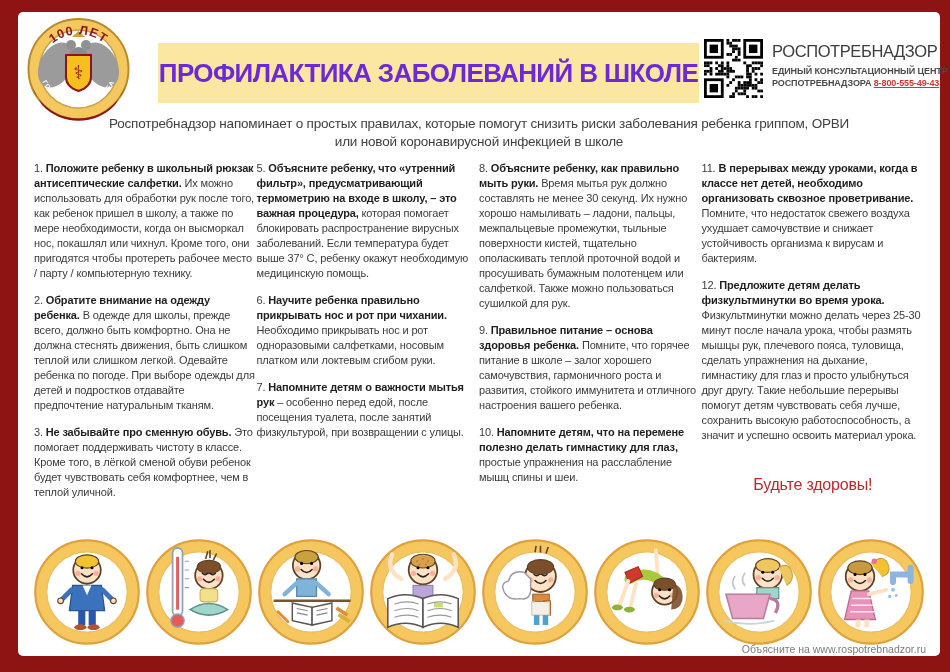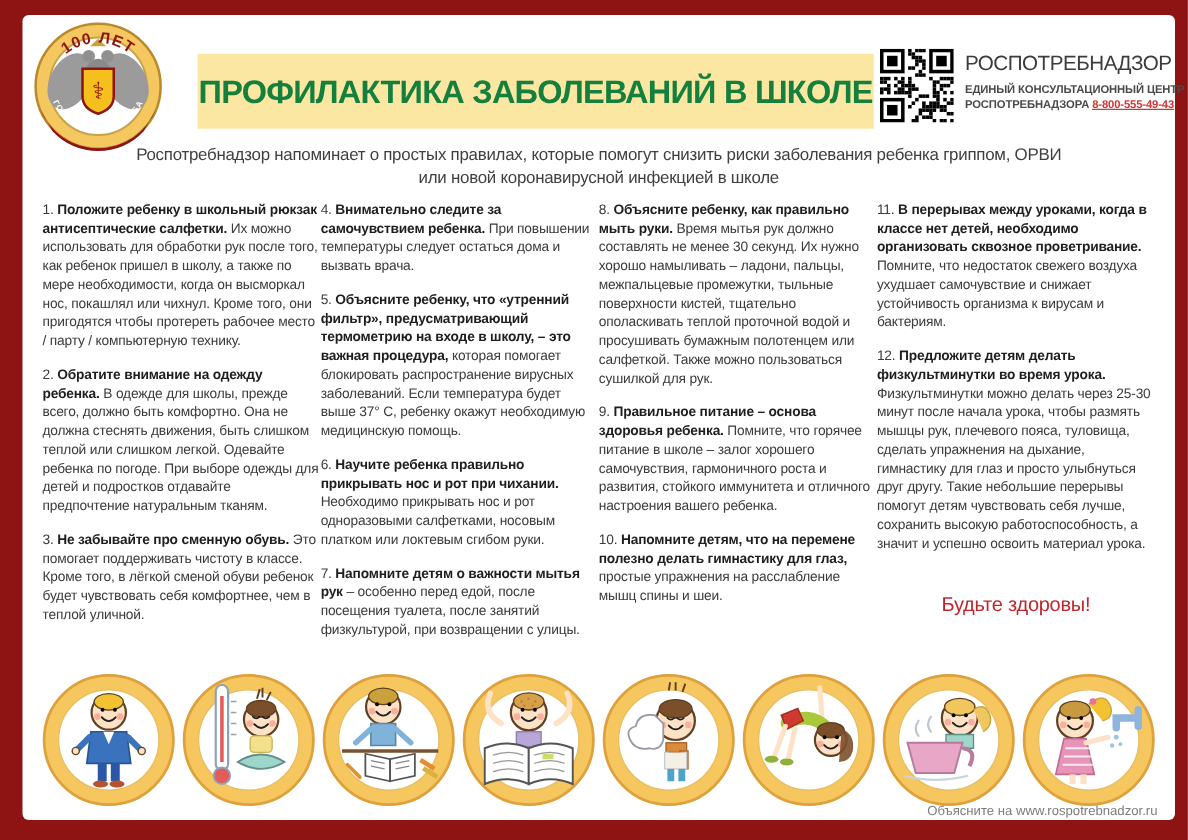--- a/index.html
+++ b/index.html
@@ -6,21 +6,21 @@
   *{box-sizing:border-box;}
   .frame{position:relative;width:950px;height:672px;background:#8E1414;overflow:hidden;
          font-family:"Liberation Sans",sans-serif;}
   .content{position:absolute;left:18px;top:12px;width:922px;height:644px;background:#ffffff;
            border-radius:5px;}
 
   
   .logo{position:absolute;left:4px;top:5px;width:113px;height:105px;}
   .title-band{position:absolute;left:140px;top:31px;width:541px;height:60px;background:#FBE7A2;
               display:flex;align-items:center;justify-content:center;}
-  .title-band h1{margin:0;font-size:26px;font-weight:700;color:#15803d;letter-spacing:-0.6px;
+  .title-band h1{margin:0;font-size:26px;font-weight:700;color:#6d28d9;letter-spacing:-0.6px;
                  white-space:nowrap;}
   .brand{position:absolute;left:686px;top:27px;width:232px;display:flex;gap:9px;}
   .qr{width:59px;height:59px;flex:0 0 59px;}
   .brand-text{padding-top:3px;}
   .brand-name{font-size:16.5px;font-weight:500;color:#3C3C3C;letter-spacing:-0.4px;white-space:nowrap;}
   .brand-sub{margin-top:5px;font-size:9px;font-weight:700;color:#4A4A4A;letter-spacing:-0.1px;line-height:11.5px;white-space:nowrap;}
   .brand-phone{color:#D23535;text-decoration:underline;}
 
   
   .subtitle{position:absolute;left:0;top:103px;width:100%;text-align:center;color:#404040;
@@ -218,21 +218,20 @@
       <div>или новой коронавирусной инфекцией в школе</div>
     </div>
 
     <div class="columns" id="columns">
         <div class="col">
           <p><span>1. </span><b>Положите ребенку в школьный рюкзак антисептические салфетки.</b> Их можно использовать для обработки рук после того, как ребенок пришел в школу, а также по мере необходимости, когда он высморкал нос, покашлял или чихнул. Кроме того, они пригодятся чтобы протереть рабочее место / парту / компьютерную технику.</p>
           <p><span>2. </span><b>Обратите внимание на одежду ребенка.</b> В одежде для школы, прежде всего, должно быть комфортно. Она не должна стеснять движения, быть слишком теплой или слишком легкой. Одевайте ребенка по погоде. При выборе одежды для детей и подростков отдавайте предпочтение натуральным тканям.</p>
           <p><span>3. </span><b>Не забывайте про сменную обувь.</b> Это помогает поддерживать чистоту в классе. Кроме того, в лёгкой сменой обуви ребенок будет чувствовать себя комфортнее, чем в теплой уличной.</p>
         </div>
         <div class="col">
-          <p><span>4. </span><b>Внимательно следите за самочувствием ребенка.</b> При повышении температуры следует остаться дома и вызвать врача.</p>
           <p><span>5. </span><b>Объясните ребенку, что «утренний фильтр», предусматривающий термометрию на входе в школу, – это важная процедура,</b> которая помогает блокировать распространение вирусных заболеваний. Если температура будет выше 37° С, ребенку окажут необходимую медицинскую помощь.</p>
           <p><span>6. </span><b>Научите ребенка правильно прикрывать нос и рот при чихании.</b> Необходимо прикрывать нос и рот одноразовыми салфетками, носовым платком или локтевым сгибом руки.</p>
           <p><span>7. </span><b>Напомните детям о важности мытья рук</b> – особенно перед едой, после посещения туалета, после занятий физкультурой, при возвращении с улицы.</p>
         </div>
         <div class="col">
           <p><span>8. </span><b>Объясните ребенку, как правильно мыть руки.</b> Время мытья рук должно составлять не менее 30 секунд. Их нужно хорошо намыливать – ладони, пальцы, межпальцевые промежутки, тыльные поверхности кистей, тщательно ополаскивать теплой проточной водой и просушивать бумажным полотенцем или салфеткой. Также можно пользоваться сушилкой для рук.</p>
           <p><span>9. </span><b>Правильное питание – основа здоровья ребенка.</b> Помните, что горячее питание в школе – залог хорошего самочувствия, гармоничного роста и развития, стойкого иммунитета и отличного настроения вашего ребенка.</p>
           <p><span>10. </span><b>Напомните детям, что на перемене полезно делать гимнастику для глаз,</b> простые упражнения на расслабление мышц спины и шеи.</p>
         </div>
         <div class="col">

